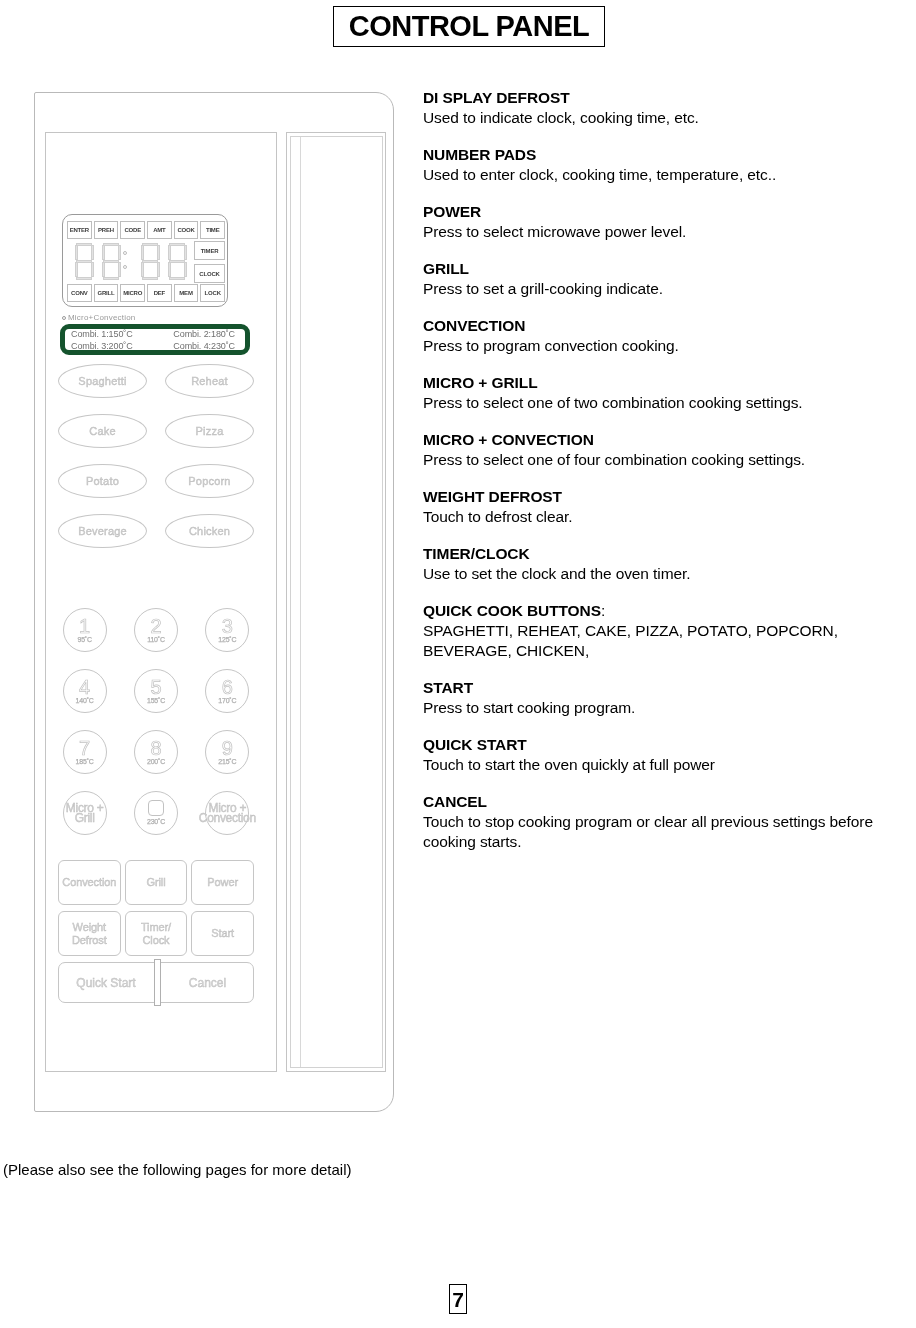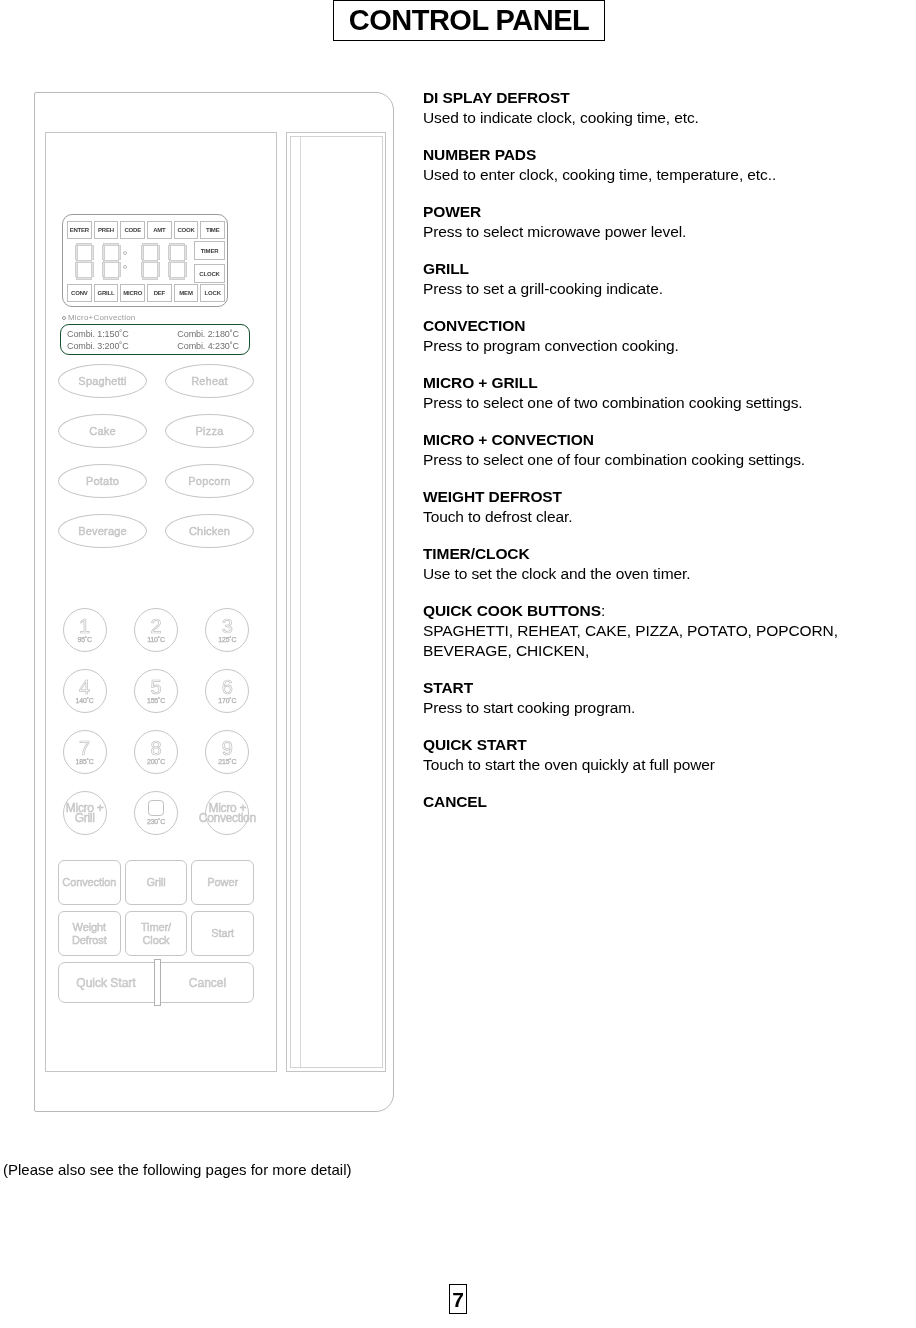--- a/index.html
+++ b/index.html
@@ -13,21 +13,21 @@
     position: relative;
     font-family: "Liberation Sans", sans-serif;
     color: #000000;
     overflow: hidden;
   }
 
   
   #page-title-box {
     position: absolute;
     left: 333px;
-    top: 0;
+    top: 6px;
     width: 272px;
     height: 41px;
     border: 1px solid #000;
     box-sizing: border-box;
     display: flex;
     align-items: center;
     justify-content: center;
   }
   #page-title-text {
     font-size: 29px;
@@ -220,21 +220,21 @@
     vertical-align: middle;
   }
 
   
   #combi-box {
     position: absolute;
     left: 26px;
     top: 232px;
     width: 190px;
     height: 31px;
-    border: 1px solid #14532d;
+    border: 5px solid #14532d;
     border-radius: 9px;
     box-sizing: border-box;
     display: grid;
     grid-template-columns: 1fr 1fr;
     align-content: center;
     padding: 2px 6px;
     gap: 0 2px;
   }
   .combi-item {
     font-size: 9px;
@@ -660,18 +660,19 @@
     <div class="desc-block">
       <div class="desc-title">START</div>
       <div class="desc-body">Press to start cooking program.</div>
     </div>
     <div class="desc-block">
       <div class="desc-title">QUICK START</div>
       <div class="desc-body">Touch to start the oven quickly at full power</div>
     </div>
     <div class="desc-block">
       <div class="desc-title">CANCEL</div>
+      <div class="desc-body">Touch to stop cooking program or clear all previous settings before cooking starts.</div>
     </div>
   </div>
 
 <div id="footer-note">(Please also see the following pages for more detail)</div>
 
 <div id="page-number-box">7</div>
 
 </body></html>

